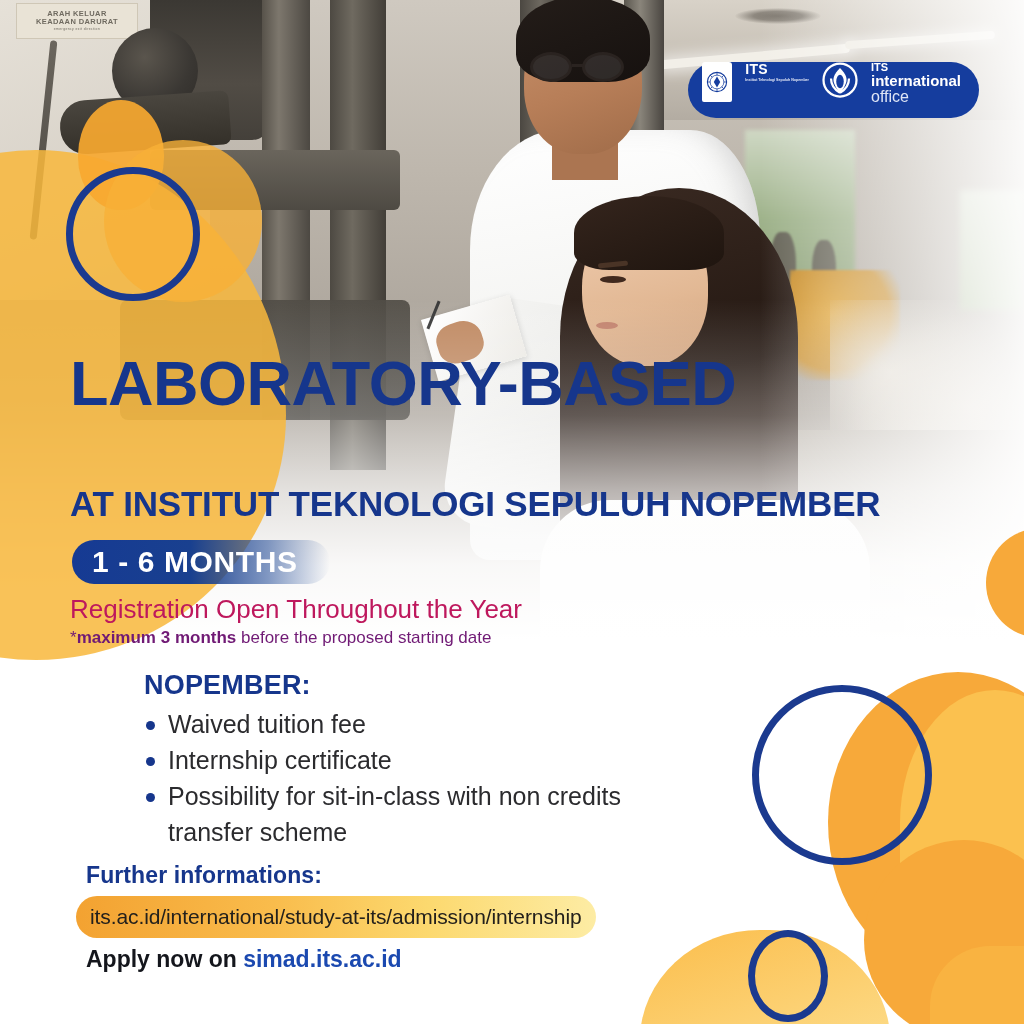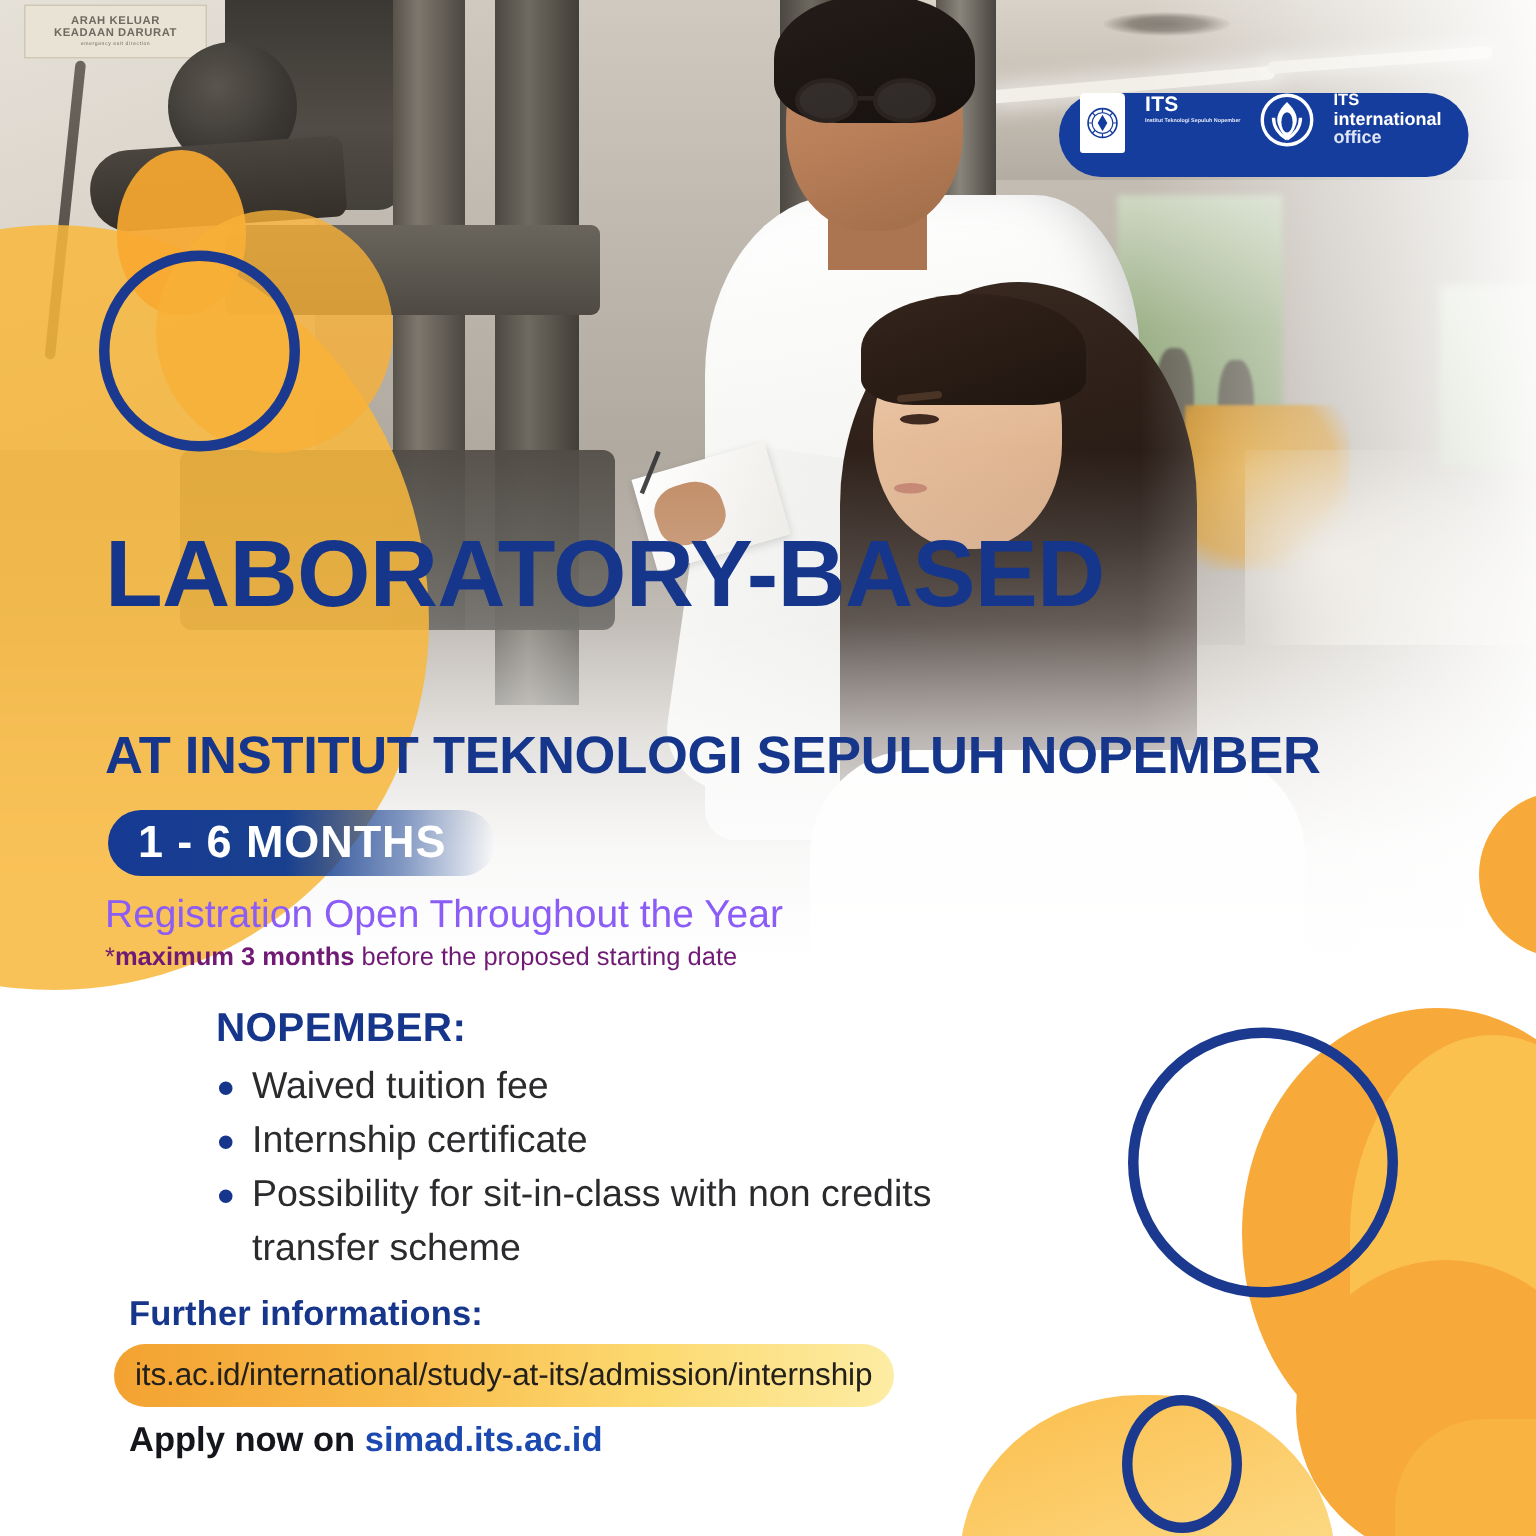--- a/index.html
+++ b/index.html
@@ -330,22 +330,22 @@
     border-radius: 3px 3px 2px 2px;
     display: flex; align-items: center; justify-content: center;
   }
   .its-shield svg { display: block; }
   .its-lockup { display: flex; flex-direction: column; line-height: 1; }
   .its-lockup .big { color:#fff; font-size: 14px; font-weight: 800; letter-spacing: .2px; }
   .its-lockup .sm { color:#e4e9f7; font-size: 3.6px; font-weight: 600; margin-top: 2px; line-height: 1.5; }
   .io-mark { width: 36px; height: 36px; }
   .io-text { display: flex; flex-direction: column; line-height: 1.02; }
   .io-text .t1 { color:#fff; font-size: 11px; font-weight: 800; }
-  .io-text .t2 { color:#fff; font-size: 12px; font-weight: 600; }
-  .io-text .t3 { color:#dfe6f6; font-size: 12px; font-weight: 700; }
+  .io-text .t2 { color:#fff; font-size: 15px; font-weight: 600; }
+  .io-text .t3 { color:#dfe6f6; font-size: 16px; font-weight: 400; }
 
   
   .content { position: absolute; left: 0; top: 0; width: 1024px; height: 1024px; z-index: 30; }
 
   .headline {
     position: absolute; left: 70px; top: 352px;
     color: #16368c;
     font-size: 63px; font-weight: 800; line-height: .985;
     letter-spacing: -0.5px;
   }
@@ -364,21 +364,21 @@
     background: linear-gradient(90deg, #163a93 0%, #19408f 46%, rgba(30,72,150,.55) 76%, rgba(60,100,170,0) 100%);
     display: flex; align-items: center;
   }
   .months-badge span {
     color: #ffffff; font-size: 30px; font-weight: 600;
     padding-left: 20px; letter-spacing: .6px; white-space: nowrap;
   }
 
   .reg-line {
     position: absolute; left: 70px; top: 594px;
-    color: #8b5cf6; font-size: 26px; font-weight: 400;
+    color: #be185d; font-size: 26px; font-weight: 400;
   }
   .note-line {
     position: absolute; left: 70px; top: 628px;
     color: #701a75; font-size: 17px; font-weight: 400;
   }
   .note-line b { font-weight: 700; }
 
   .benefit-title {
     position: absolute; left: 144px; top: 670px;
     color: #16368c; font-size: 27px; font-weight: 700; letter-spacing: .2px;

